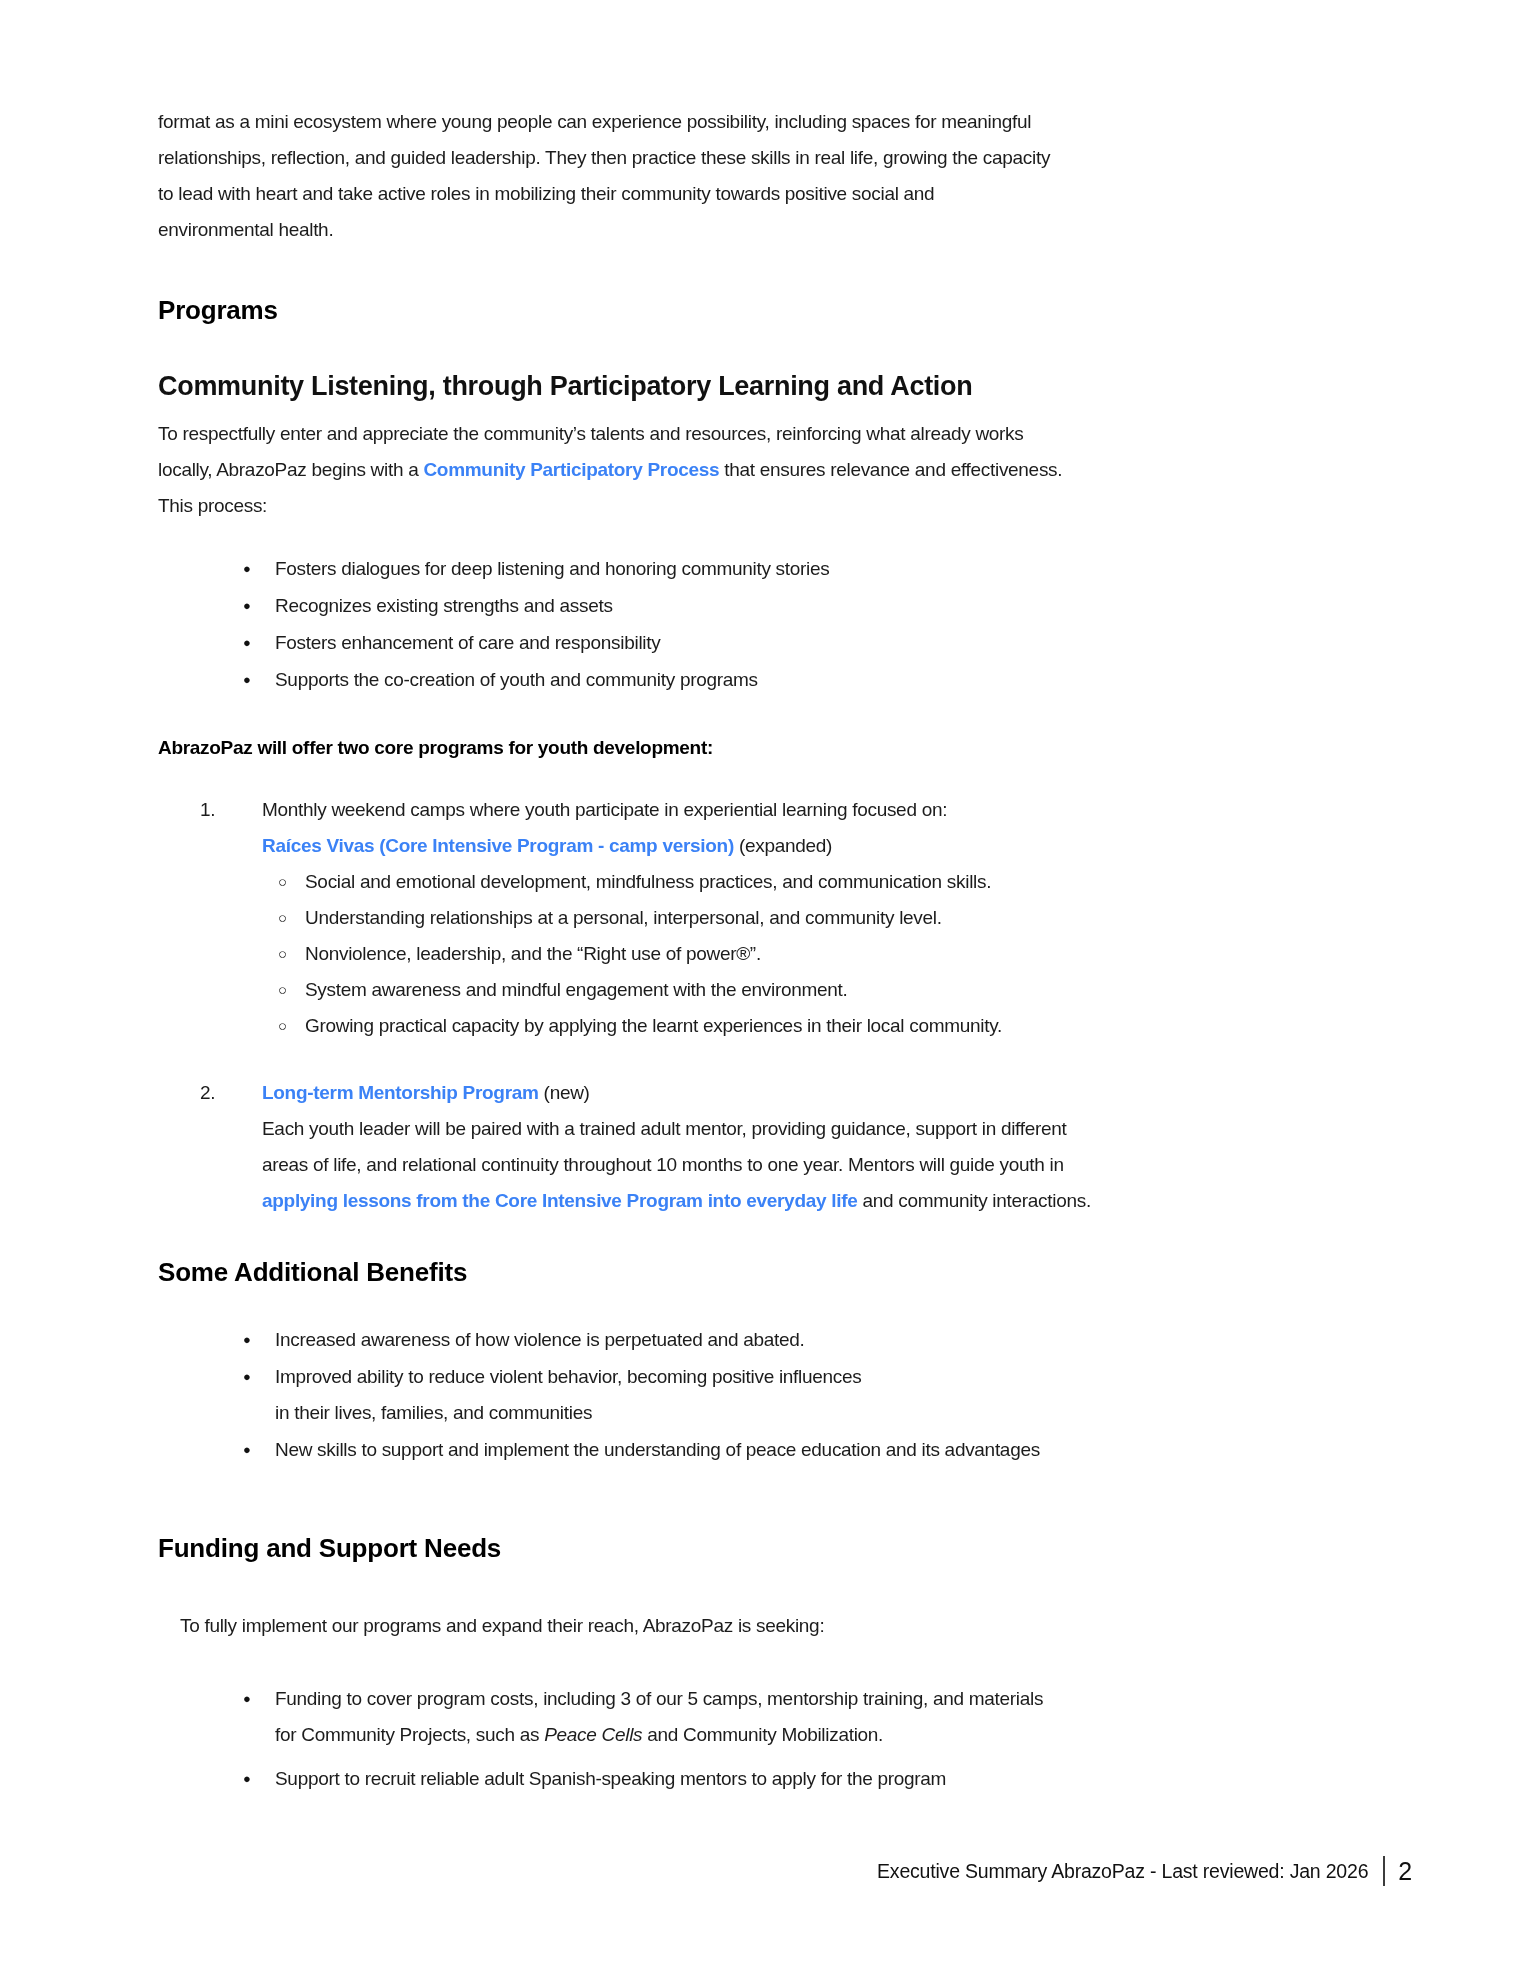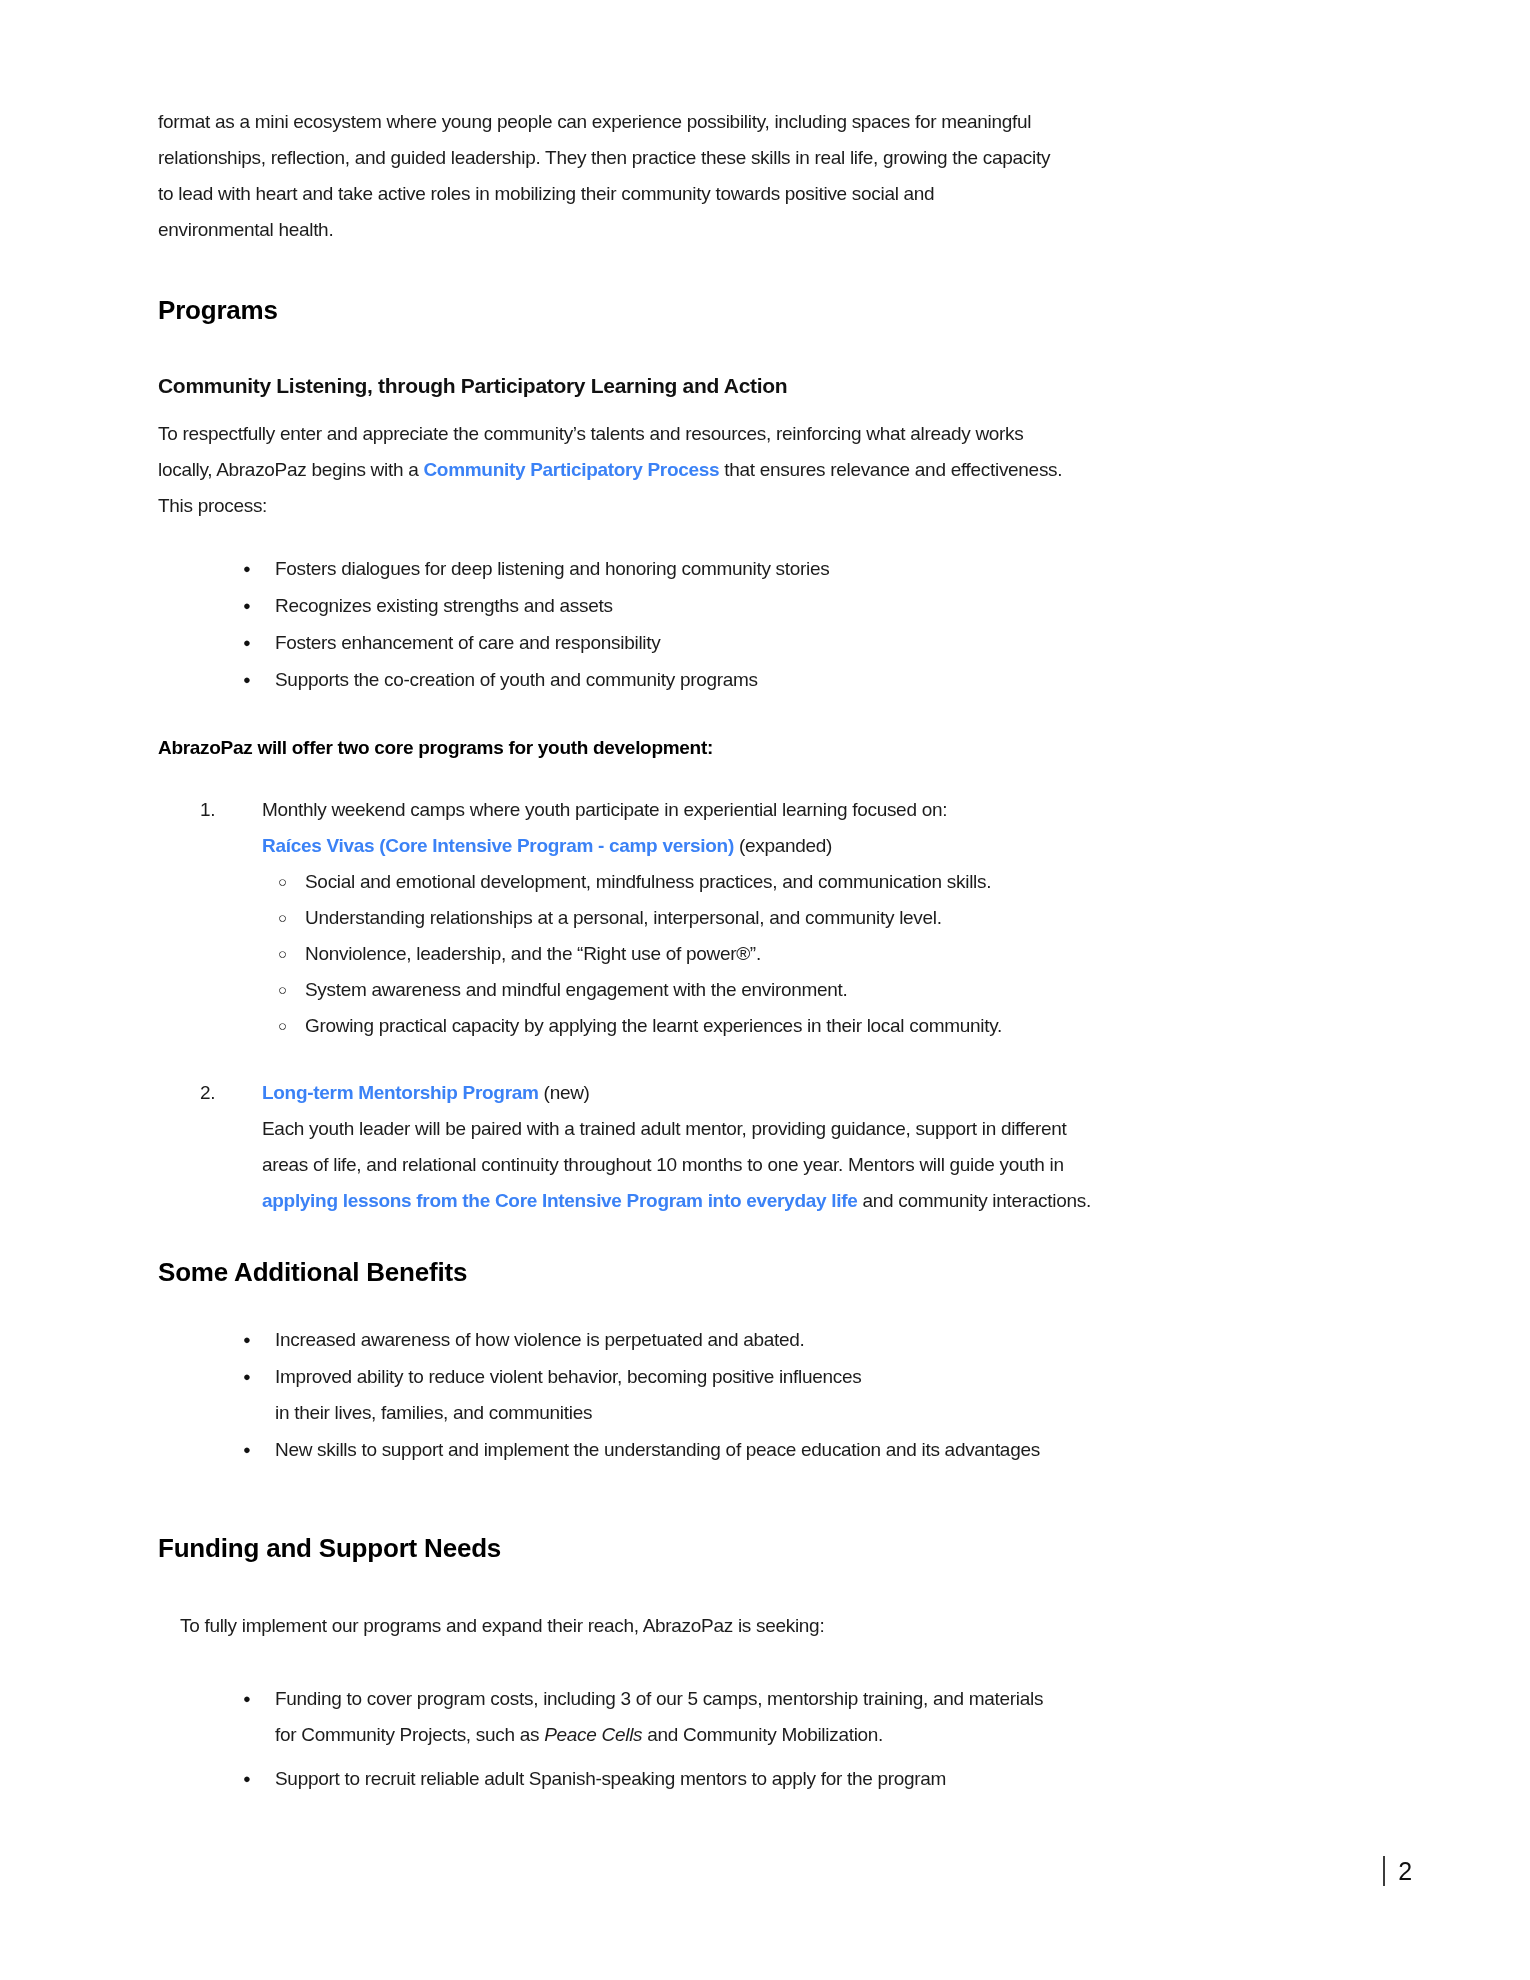--- a/index.html
+++ b/index.html
@@ -18,21 +18,21 @@
   }
   p { margin:0; }
   .pre { white-space:pre-line; }
   b, strong, .bold { font-weight:700; color:#3b82f6; }
   em { font-style:italic; }
 
   h1.sec {
     margin:0; font-size:26px; line-height:40px; font-weight:700; color:#000;
     letter-spacing:-0.2px;
   }
-  .subhead { font-weight:700; color:#111; font-size:21px; line-height:36px; }
+  .subhead { font-weight:700; color:#111; font-size:27px; line-height:36px; }
 
   #h-programs   { margin-top:42px; }
   #h-comm       { margin-top:38px; }
   #p-community  { margin-top:12px; }
   #process-list { margin-top:27px; }
   #core-intro   { margin-top:32px; font-weight:700; color:#000000; }
   #program-list { margin-top:26px; }
   #h-benefits   { margin-top:33px; }
   #benefits-list{ margin-top:30px; }
   #h-funding    { margin-top:60px; }
@@ -179,17 +179,18 @@
         <span class="li-text"><span>Funding to cover program costs, including 3 of our 5 camps, mentorship training, and materials
 for Community Projects, such as </span><em>Peace Cells</em><span> and Community Mobilization.</span></span>
       </li>
     <li>
         <span class="dot">●</span>
         <span class="li-text">Support to recruit reliable adult Spanish-speaking mentors to apply for the program</span>
       </li>
   </ul>
 
   <div class="footer">
+    <span>Executive Summary AbrazoPaz - Last reviewed: Jan 2026</span>
     <span class="sep"></span>
     <span class="pagenum">2</span>
   </div>
 
 </div>
 
 </body></html>

